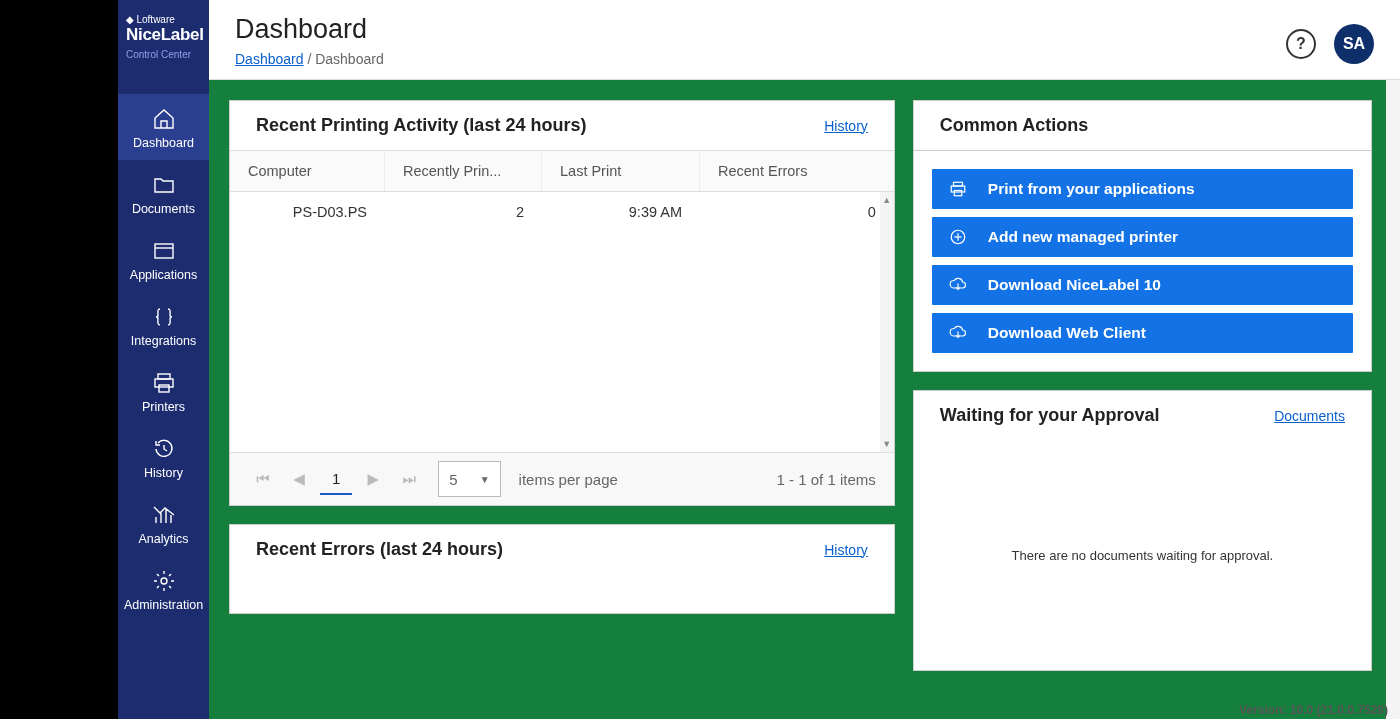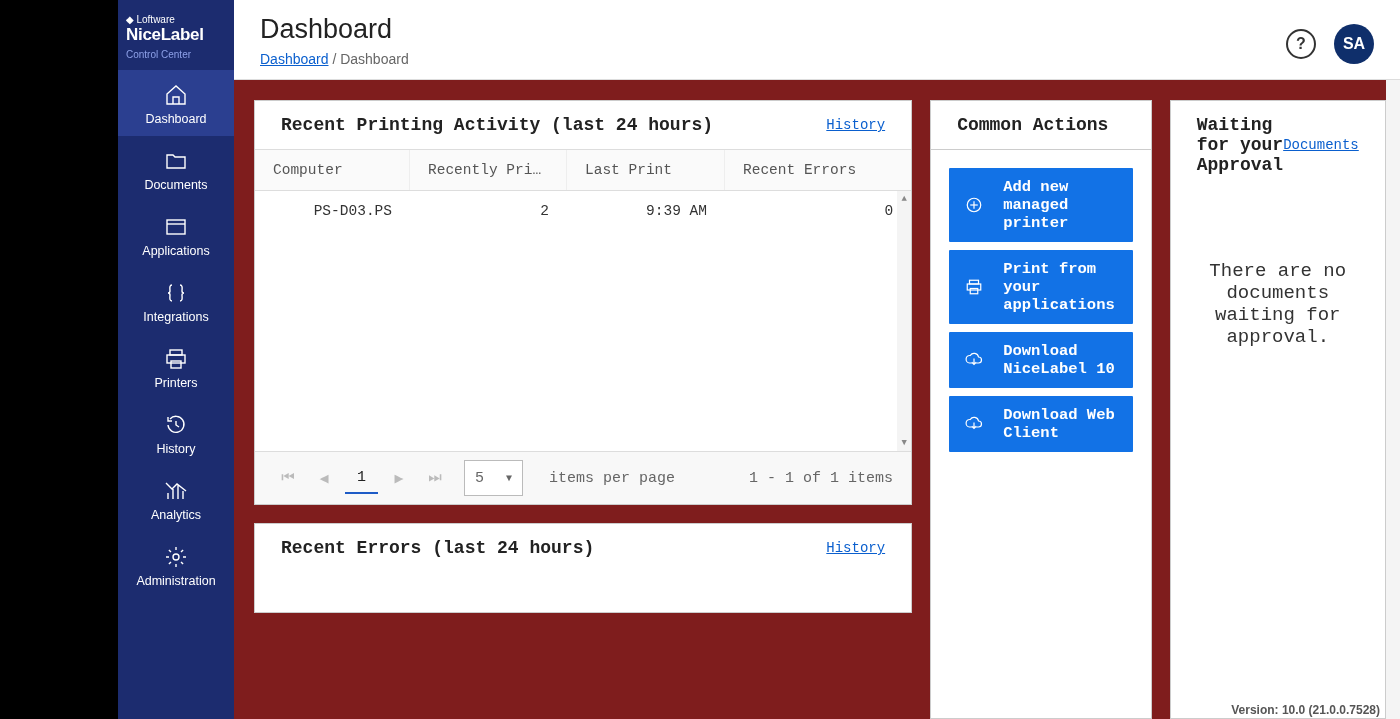--- a/index.html
+++ b/index.html
@@ -1,39 +1,39 @@
 <!DOCTYPE html>
 <html><head>
 <meta charset="utf-8">
 <style>
 * { box-sizing: border-box; margin: 0; padding: 0; }
 body { font-family: "Segoe UI", Arial, sans-serif; background: #fff; display: flex; height: 719px; width: 1400px; overflow: hidden; color: #333; }
 .blackbar { width: 118px; background: #000; flex-shrink: 0; }
-.sidebar { width: 116px; background: #1c2c6f; color: #fff; flex-shrink: 0; display: flex; flex-direction: column; }
+.sidebar { width: 91px; background: #1c2c6f; color: #fff; flex-shrink: 0; display: flex; flex-direction: column; gap: 24px; }
 .sidebar-logo { padding: 14px 8px 10px; font-size: 11px; }
 .sidebar-logo .brand-top { font-size: 10px; }
 .sidebar-logo .brand { font-size: 17px; font-weight: 600; letter-spacing: -0.3px; }
 .sidebar-logo .brand-sub { font-size: 10px; color: #8da0e8; margin-top: 4px; }
 .sidebar-nav { display: flex; flex-direction: column; }
 .sidebar-item { display: flex; flex-direction: column; align-items: center; padding: 12px 4px 10px; cursor: pointer; font-size: 12.5px; }
 .sidebar-item.active { background: #2b3f90; }
 .sidebar-item .icon { width: 26px; height: 26px; margin-bottom: 4px; display: flex; align-items: center; justify-content: center; }
 .sidebar-item svg { stroke: #fff; fill: none; stroke-width: 1.4; }
 .main { flex: 1; display: flex; flex-direction: column; overflow: hidden; position: relative; }
 .header { display: flex; align-items: flex-start; padding: 14px 26px 12px; border-bottom: 1px solid #ddd; }
 .header-left { flex: 1; }
 .page-title { font-size: 27px; font-weight: 400; color: #222; margin-bottom: 6px; }
 .breadcrumb { font-size: 14px; color: #666; }
 .breadcrumb a { color: #0a5fce; text-decoration: underline; cursor: pointer; }
 .header-right { display: flex; align-items: center; gap: 18px; padding-top: 10px; }
 .help-btn { width: 30px; height: 30px; border: 2px solid #333; border-radius: 50%; display: flex; align-items: center; justify-content: center; font-weight: 700; font-size: 16px; cursor: pointer; }
 .avatar { width: 40px; height: 40px; background: #0f2f6b; color: #fff; border-radius: 50%; display: flex; align-items: center; justify-content: center; font-weight: 600; font-size: 16px; cursor: pointer; }
-.content { flex: 1; background: #7f1d1d; padding: 20px 16px 0 20px; display: flex; gap: 18px; overflow: hidden; position: relative; font-family: Liberation Mono, monospace; }
+.content { flex: 1; background: #15803d; padding: 20px 16px 0 20px; display: flex; gap: 18px; overflow: hidden; position: relative; }
 .col-left { flex: 1.45; display: flex; flex-direction: column; gap: 18px; min-width: 0; }
-.col-right { flex: 1; display: flex; flex-direction: row; gap: 18px; min-width: 0; }
+.col-right { flex: 1; display: flex; flex-direction: column; gap: 18px; min-width: 0; margin-right: 12px; }
 .card { background: #fff; border: 1px solid #ccc; }
 .card-header { display: flex; align-items: center; justify-content: space-between; padding: 14px 26px; }
 .card-title { font-size: 18px; font-weight: 600; color: #222; }
 .card-link { color: #0a5fce; text-decoration: underline; font-size: 14px; cursor: pointer; }
 .card.no-sep .card-header { border-bottom: none; }
 .card.sep .card-header { border-bottom: 1px solid #ccc; }
 .table-wrap { position: relative; }
 .table-head { display: flex; border-top: 1px solid #ddd; border-bottom: 1px solid #ddd; background: #fafafa; }
 .th { padding: 12px 18px; font-size: 14.5px; color: #555; border-right: 1px solid #eee; white-space: nowrap; overflow: hidden; text-overflow: ellipsis; }
 .th:last-child { border-right: none; }
@@ -44,29 +44,29 @@
 .table-body { height: 260px; position: relative; }
 .tr { display: flex; }
 .td { padding: 12px 18px; font-size: 14.5px; color: #333; text-align: right; }
 .table-scrollbar { position: absolute; right: 0; top: 0; bottom: 0; width: 14px; background: #f4f4f4; }
 .scroll-arrow { height: 16px; display: flex; align-items: center; justify-content: center; font-size: 9px; color: #888; }
 .pager { display: flex; align-items: center; padding: 8px 18px; border-top: 1px solid #ddd; background: #f8f8f8; gap: 6px; font-size: 15px; color: #666; }
 .pager .pg-btn { width: 30px; height: 30px; display: flex; align-items: center; justify-content: center; color: #bbb; cursor: pointer; user-select: none; }
 .pager .page-num { padding: 6px 12px; color: #222; border-bottom: 2px solid #1e5bc6; cursor: pointer; }
 .pager .page-size { display: flex; align-items: center; border: 1px solid #bbb; background: #fff; height: 36px; padding: 0 10px; gap: 22px; cursor: pointer; margin: 0 8px; }
 .pager .page-size .dd-arrow { font-size: 10px; }
-.pager .items-text { margin-left: 12px; }
+.pager .items-text { margin-left: 4px; }
 .pager .items-count { margin-left: auto; }
 .actions-body { padding: 18px 18px; display: flex; flex-direction: column; gap: 8px; }
 .action-btn { display: flex; align-items: center; gap: 20px; background: #1272e6; color: #fff; padding: 10px 16px; font-size: 15.5px; font-weight: 600; cursor: pointer; border-radius: 1px; }
 .action-btn .act-icon { width: 20px; height: 20px; display: flex; align-items: center; justify-content: center; }
 .action-btn svg { stroke: #fff; fill: none; stroke-width: 1.6; }
 .approval-body { height: 230px; display: flex; align-items: center; justify-content: center; padding: 20px; }
-.approval-body .empty-text { font-size: 19px; color: #333; text-align: center; }
-.version { position: absolute; bottom: 2px; right: 20px; font-size: 12px; color: #555; font-weight: 600; }
+.approval-body .empty-text { font-size: 13px; color: #333; text-align: center; }
+.version { position: absolute; bottom: 2px; right: 12px; font-size: 12px; color: #555; font-weight: 600; }
 .vscroll-right { position: absolute; right: 0; top: 0; bottom: 0; width: 14px; background: #f4f4f4; }
 .errors-card { min-height: 90px; text-align: center; }
 </style>
 </head>
 <body>
 
 <div class="blackbar"></div>
 
 <div class="sidebar">
   <div class="sidebar-logo">
@@ -216,40 +216,40 @@
     <div class="col-right">
 
       <div class="card sep">
         <div class="card-header">
           <div class="card-title">Common Actions</div>
         </div>
         <div class="actions-body">
           <div class="action-btn">
             <span class="act-icon">
                 <svg viewBox="0 0 24 24" width="18" height="18">
+                  <rect x="6" y="3" width="12" height="5"></rect>
+                  <rect x="3" y="8" width="18" height="8"></rect>
+                  <rect x="7" y="14" width="10" height="7"></rect>
+                </svg>
+              </span>
+            <span>Print from your applications</span>
+          </div>
+          <div class="action-btn">
+            <span class="act-icon">
+                <svg viewBox="0 0 24 24" width="18" height="18">
                   <circle cx="12" cy="12" r="9"></circle>
                   <line x1="12" y1="7" x2="12" y2="17"></line>
                   <line x1="7" y1="12" x2="17" y2="12"></line>
                 </svg>
               </span>
             <span>Add new managed printer</span>
           </div>
           <div class="action-btn">
             <span class="act-icon">
                 <svg viewBox="0 0 24 24" width="18" height="18">
-                  <rect x="6" y="3" width="12" height="5"></rect>
-                  <rect x="3" y="8" width="18" height="8"></rect>
-                  <rect x="7" y="14" width="10" height="7"></rect>
-                </svg>
-              </span>
-            <span>Print from your applications</span>
-          </div>
-          <div class="action-btn">
-            <span class="act-icon">
-                <svg viewBox="0 0 24 24" width="18" height="18">
                   <path d="M6 16 A5 5 0 0 1 7 6 A6 6 0 0 1 18 8 A4 4 0 0 1 18 16 Z M12 10 V18 M9 15 L12 18 L15 15"></path>
                 </svg>
               </span>
             <span>Download NiceLabel 10</span>
           </div>
           <div class="action-btn">
             <span class="act-icon">
                 <svg viewBox="0 0 24 24" width="18" height="18">
                   <path d="M6 16 A5 5 0 0 1 7 6 A6 6 0 0 1 18 8 A4 4 0 0 1 18 16 Z M12 10 V18 M9 15 L12 18 L15 15"></path>
                 </svg>

